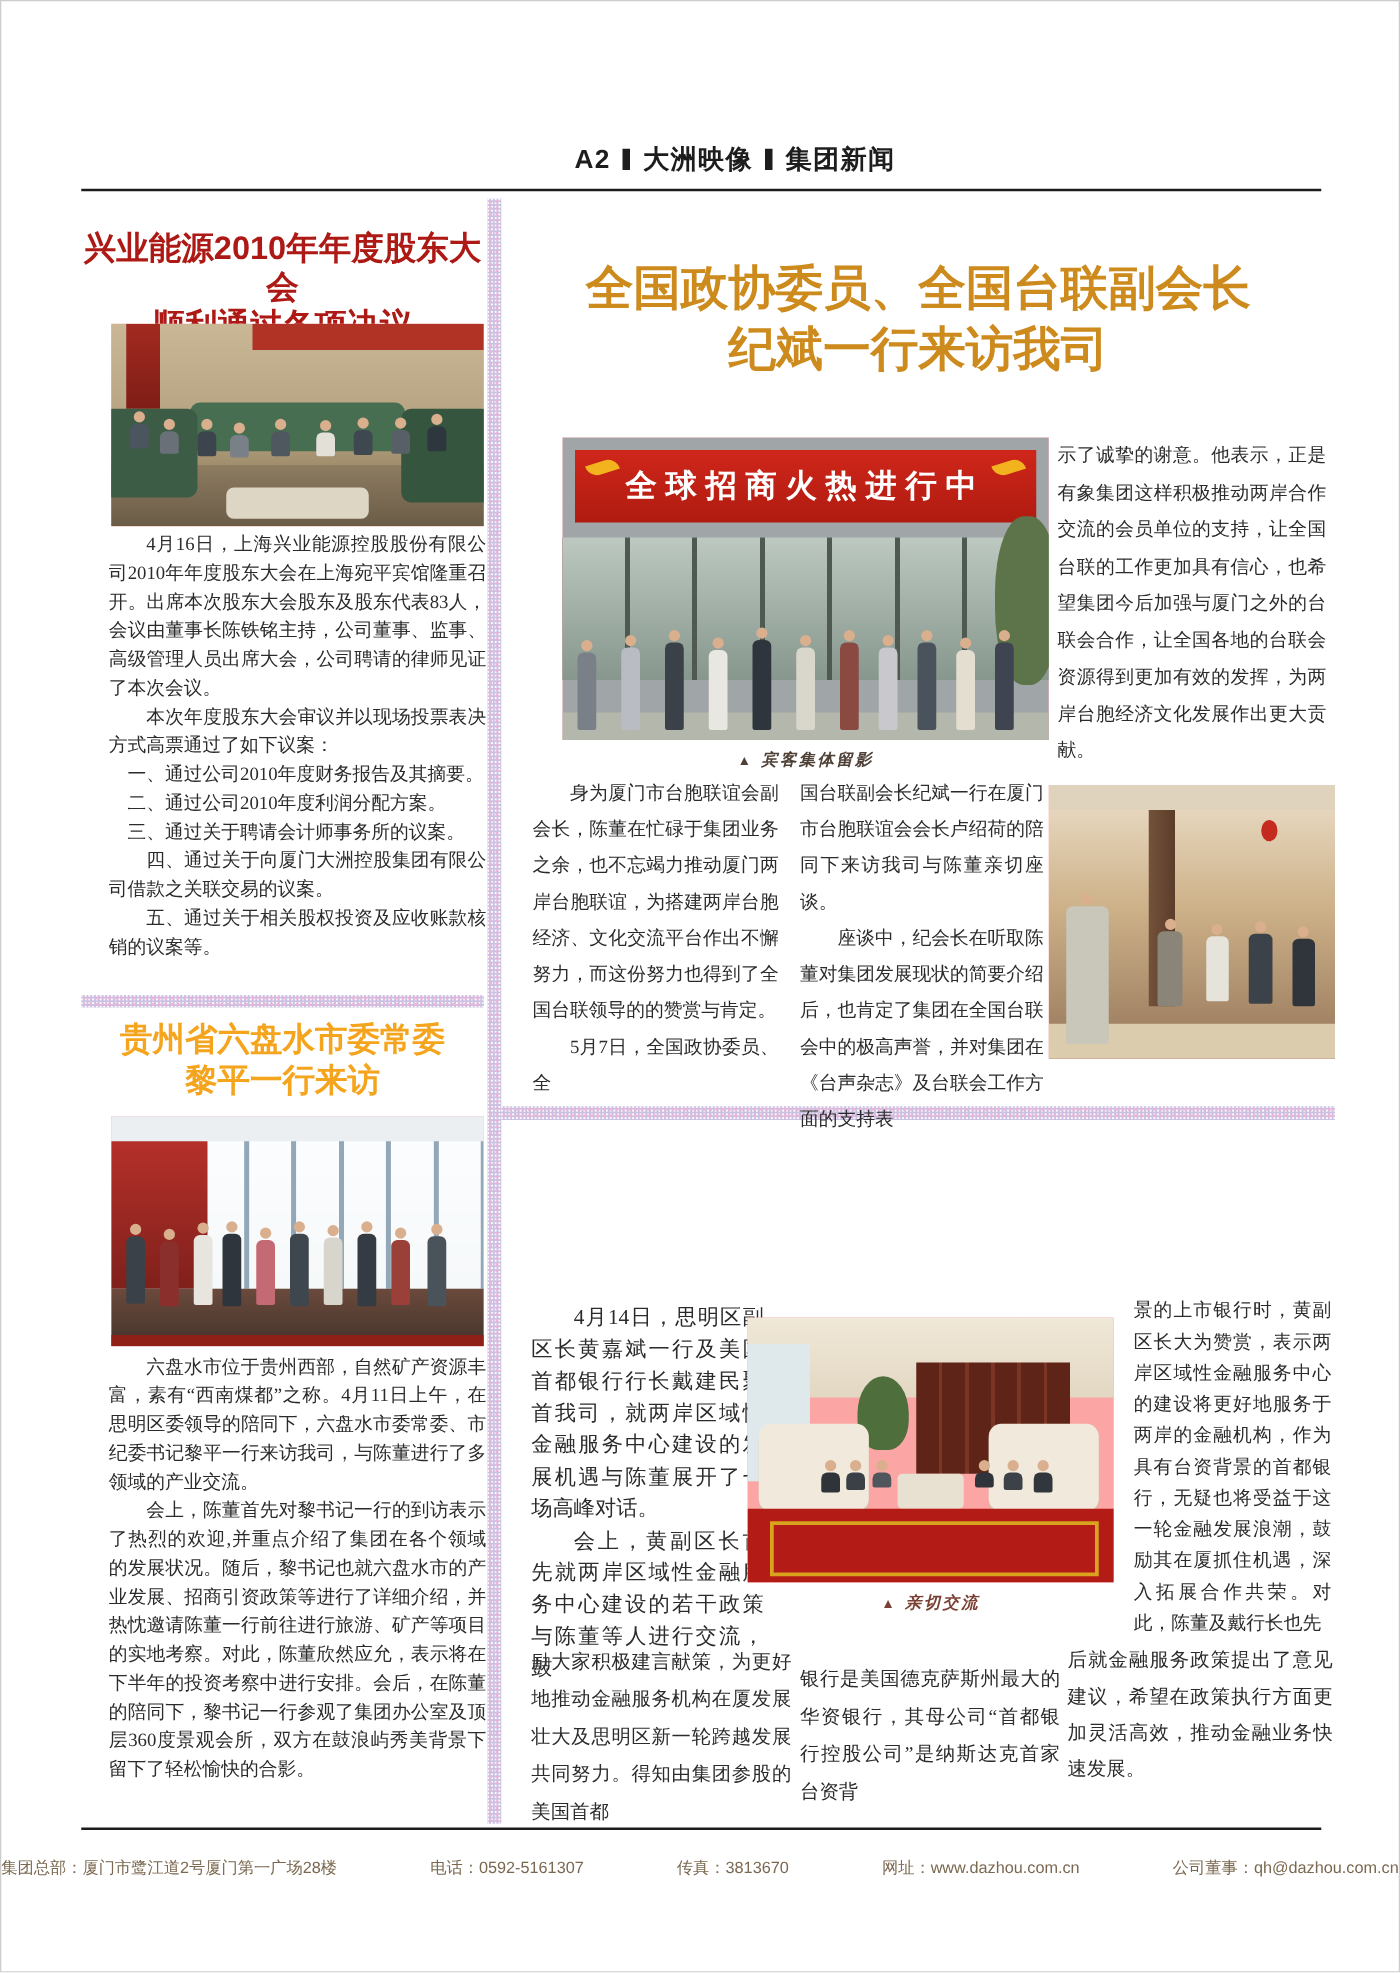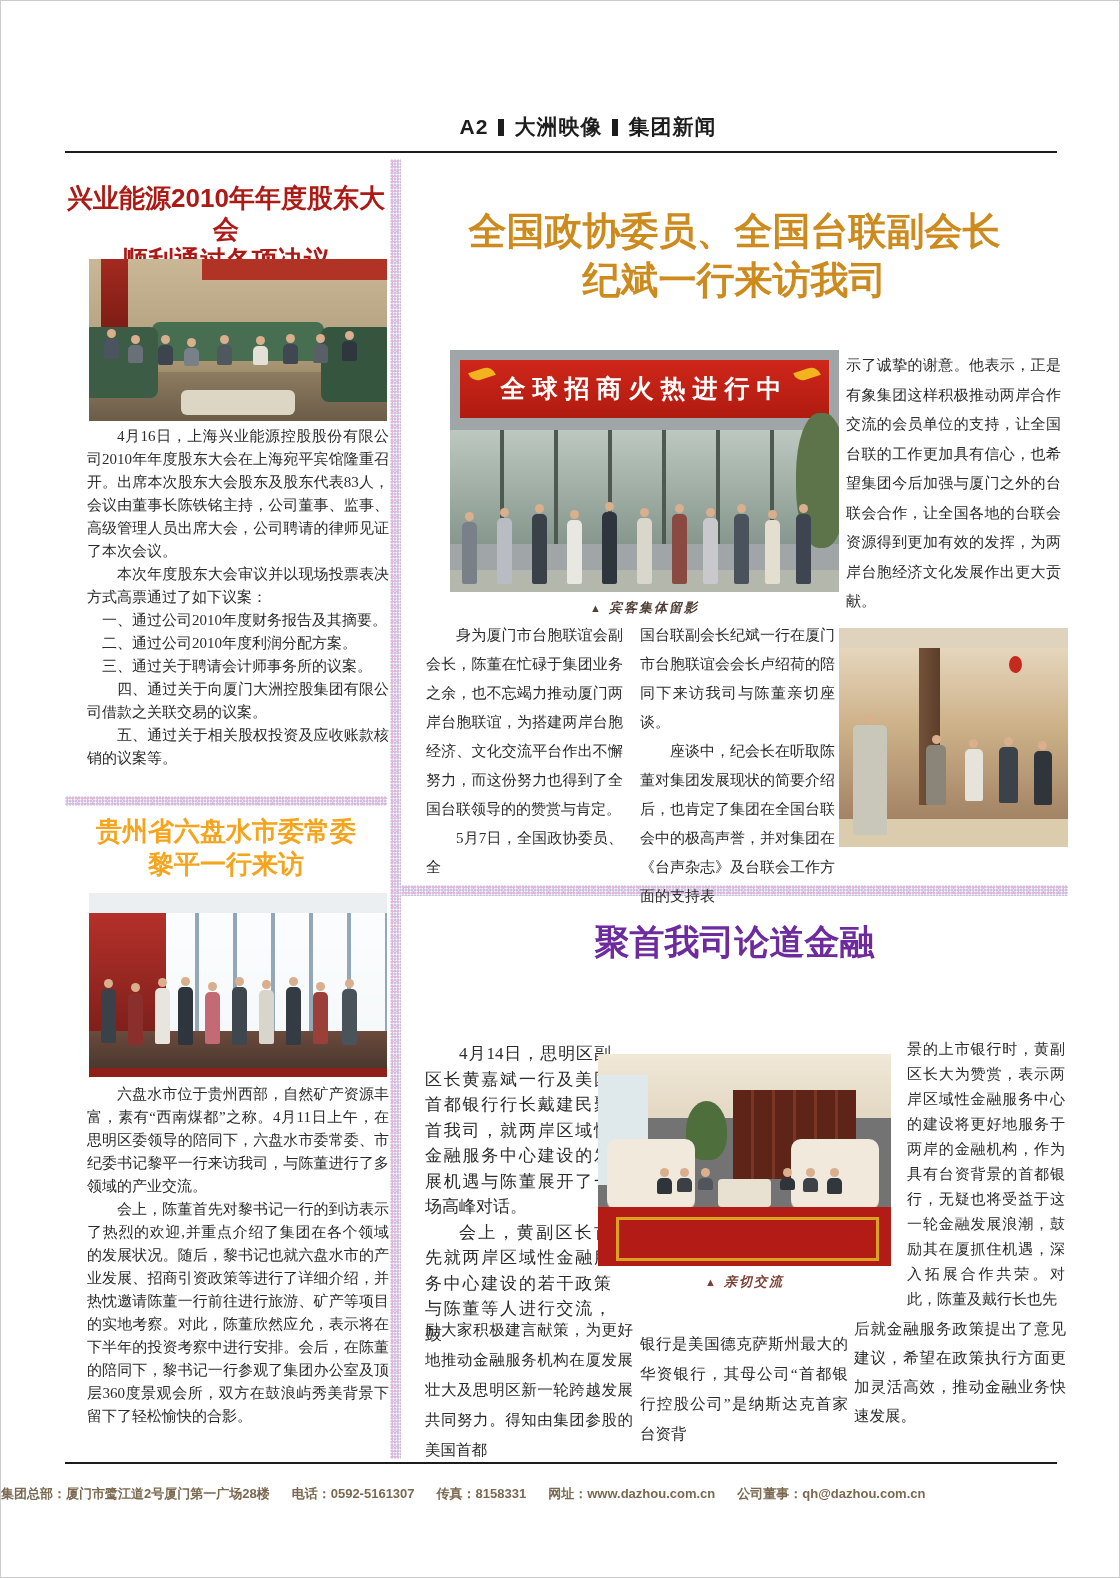--- a/index.html
+++ b/index.html
@@ -34,25 +34,25 @@
   .col-rt{font-size:15px;line-height:29.5px;}
   .fin-l{font-size:17px;line-height:25.5px;}
   .fin-ll,.fin-ml{font-size:15.5px;line-height:30px;}
   .fin-ru{font-size:15px;line-height:25px;}
   .fin-rl{font-size:15.5px;line-height:29px;}
 
   .caption{text-align:center;font-size:13px;font-style:italic;letter-spacing:2px;color:#4f4038;font-weight:bold;}
   .caption .mark{font-style:normal;font-size:11px;margin-right:6px;}
 
   
-  .footer{left:0;top:1484px;width:100%;display:flex;justify-content:flex-start;gap:22px;
-          font-family:"Liberation Sans","DejaVu Sans",sans-serif;font-size:13px;font-weight:700;color:var(--c-footer);}
-
-  
-  .ph{overflow:hidden;background:#737373;}
+  .footer{left:0;top:1484px;width:100%;display:flex;justify-content:space-between;gap:22px;
+          font-family:"Liberation Sans","DejaVu Sans",sans-serif;font-size:13px;font-weight:400;color:var(--c-footer);}
+
+  
+  .ph{overflow:hidden;background:#fca5a5;}
   .ph > div{position:absolute;}
   .fig{position:absolute;display:flex;flex-direction:column;align-items:center;}
   .fig-head{width:9px;height:9px;border-radius:50%;flex:none;}
   .fig-body{flex:1;width:100%;border-radius:5px 5px 2px 2px;margin-top:1px;}
 
   
   .p1-wall{inset:0;background:linear-gradient(180deg,#c9b795 0%,#b3a07e 55%,#9a8767 75%);}
   .p1-banner{right:0;top:0;width:62%;height:13%;background:#ae251a;opacity:.9;}
   .p1-flag{left:4%;top:0;width:9%;height:42%;background:linear-gradient(180deg,#a32a20,#7e1d16);}
   .p1-floor{left:0;bottom:0;width:100%;height:30%;background:linear-gradient(180deg,#8d7c60,#6b5c48);}
@@ -339,21 +339,20 @@
         <div class="fig-head" style="background: rgb(217, 175, 142);"></div>
         <div class="fig-body" style="background: rgb(60, 66, 73);"></div>
       </div>
       <div class="fig" style="left: 85%; bottom: 42px; width: 18px; height: 64px;">
         <div class="fig-head" style="background: rgb(217, 175, 142);"></div>
         <div class="fig-body" style="background: rgb(47, 53, 59);"></div>
       </div>
     </div>
 
   <div class="abs ttl ttl-fin" style="left:400px;top:918px;width:667px;">
-    <div>聚首我司论道金融</div>
   </div>
 
   <div class="abs col fin-l" style="left:424px;top:1040px;width:186px;">
     <p class="ind">4月14日，思明区副区长黄嘉斌一行及美国首都银行行长戴建民聚首我司，就两岸区域性金融服务中心建设的发展机遇与陈董展开了一场高峰对话。</p>
     <p class="ind">会上，黄副区长首先就两岸区域性金融服务中心建设的若干政策与陈董等人进行交流，鼓</p>
   </div>
 
   <div class="abs ph" id="photo5" style="left:597px;top:1053px;width:293px;height:212px;">
     <div class="p5-curtain"></div>
     <div class="p5-window"></div>
@@ -404,18 +403,18 @@
     <p>景的上市银行时，黄副区长大为赞赏，表示两岸区域性金融服务中心的建设将更好地服务于两岸的金融机构，作为具有台资背景的首都银行，无疑也将受益于这一轮金融发展浪潮，鼓励其在厦抓住机遇，深入拓展合作共荣。对此，陈董及戴行长也先</p>
   </div>
   <div class="abs col fin-rl" style="left:853px;top:1313px;width:212px;">
     <p>后就金融服务政策提出了意见建议，希望在政策执行方面更加灵活高效，推动金融业务快速发展。</p>
   </div>
 
   <div class="abs rule" style="top:1461px;"></div>
   <div class="abs footer">
     <span>集团总部：厦门市鹭江道2号厦门第一广场28楼</span>
     <span>电话：0592-5161307</span>
-    <span>传真：8158331</span>
+    <span>传真：3813670</span>
     <span>网址：www.dazhou.com.cn</span>
     <span>公司董事：qh@dazhou.com.cn</span>
   </div>
 
 </div>
 
 </body></html>

